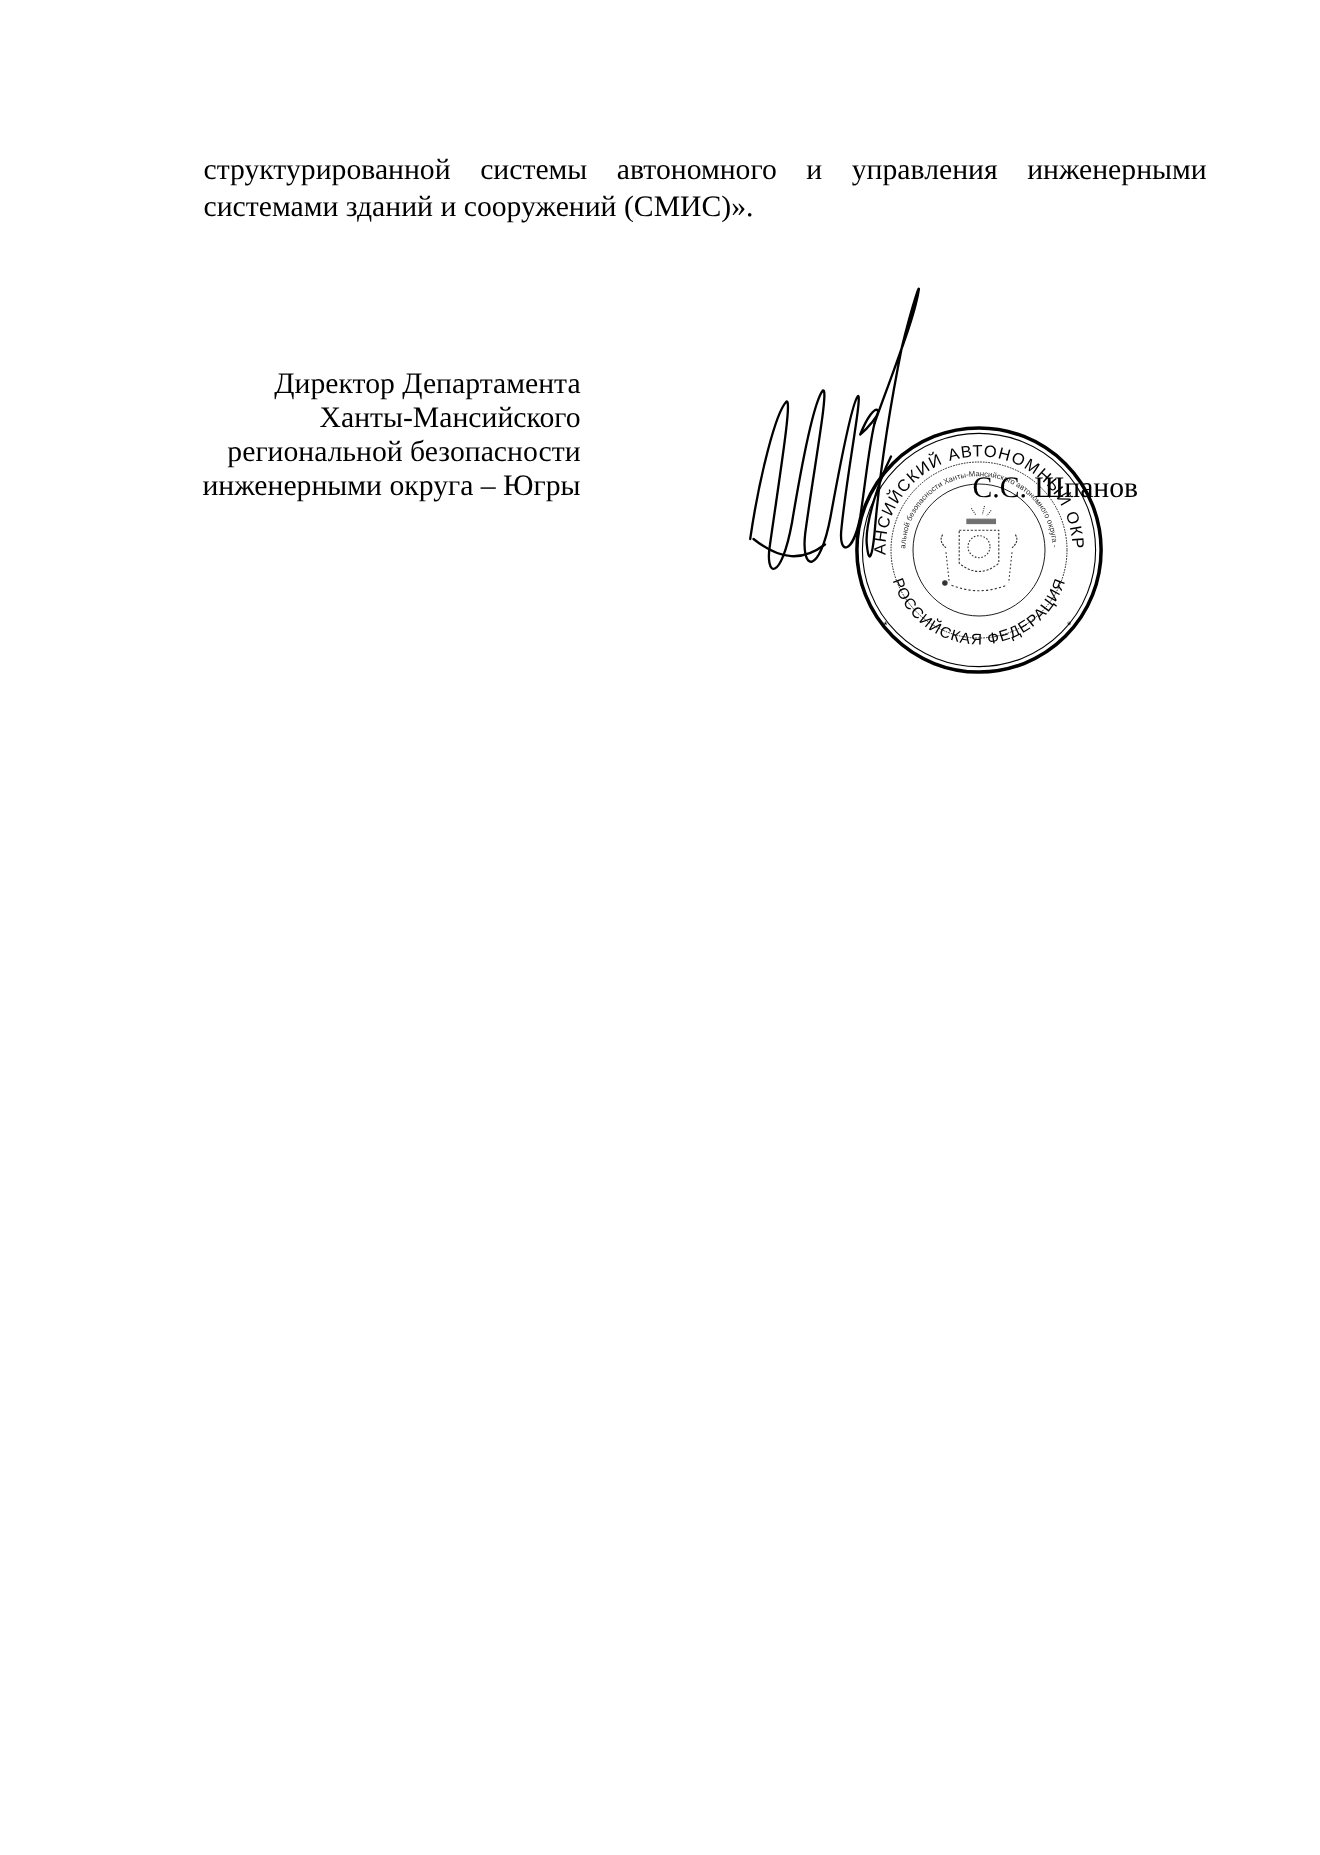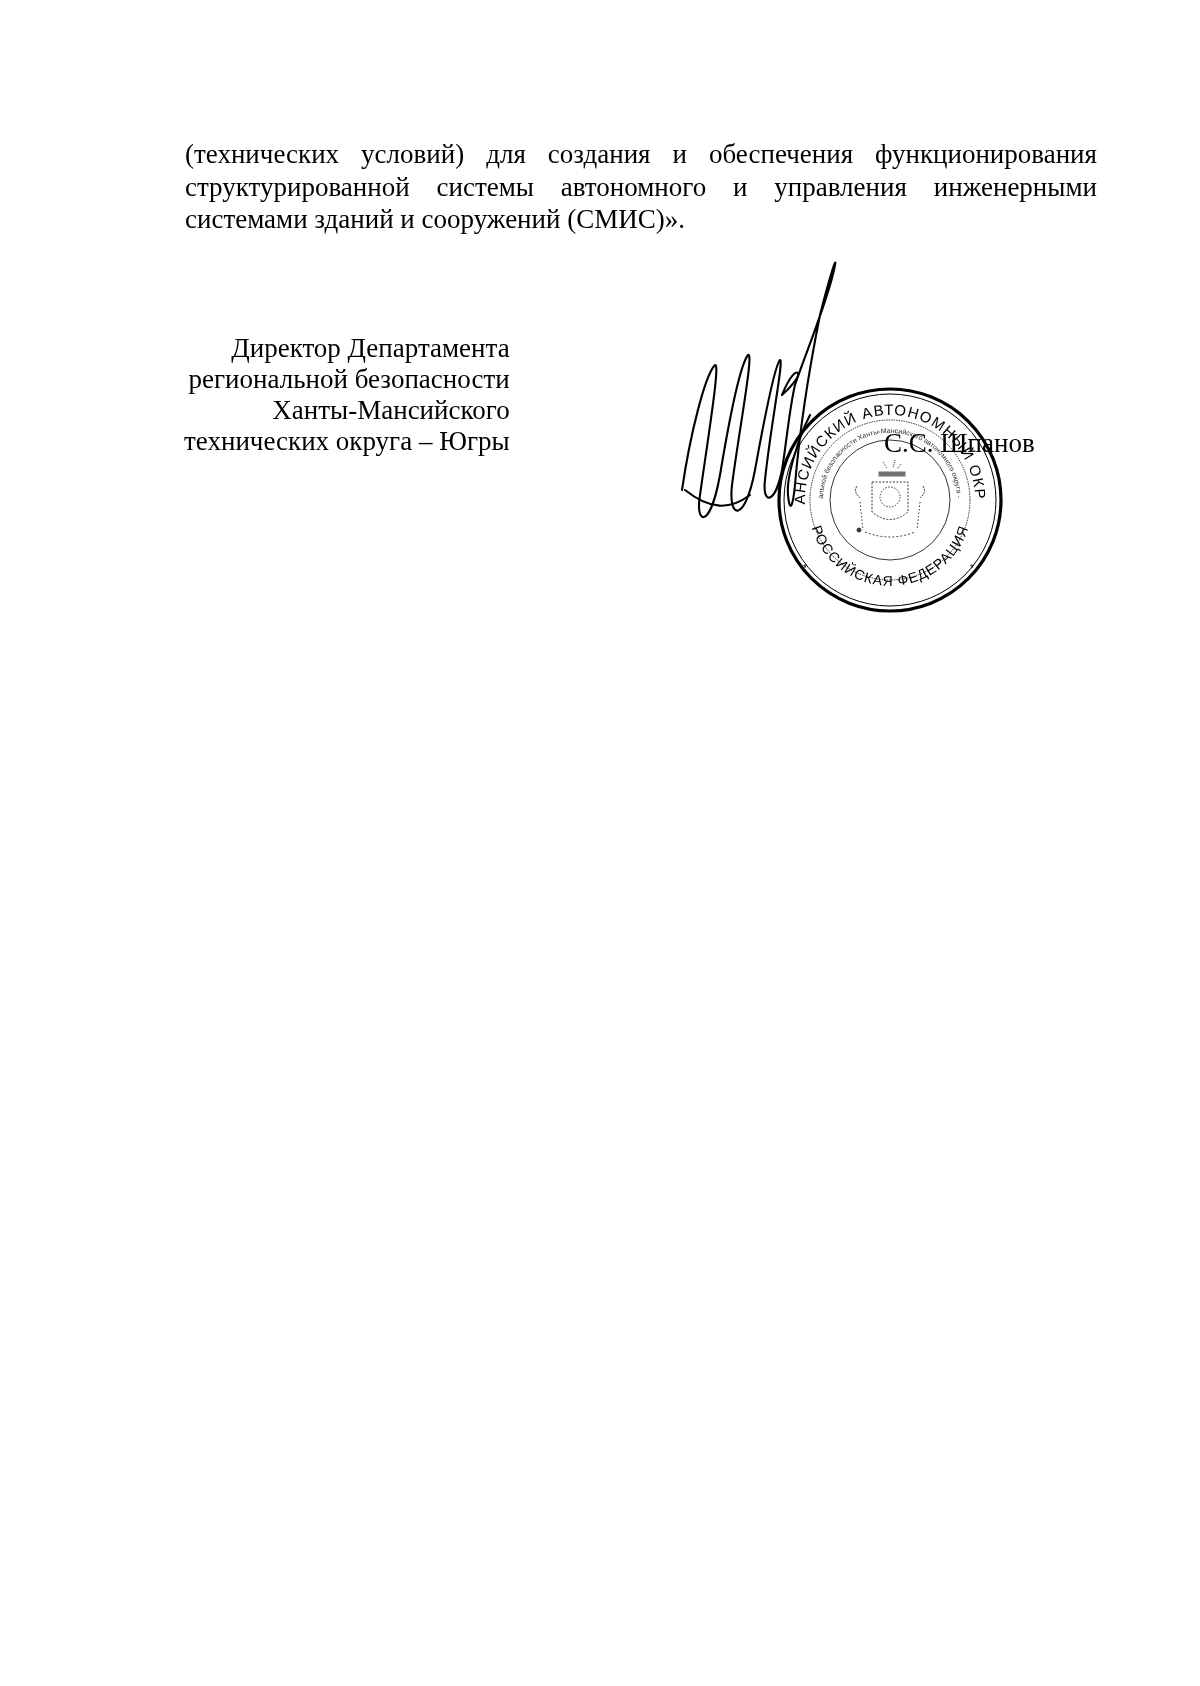--- a/index.html
+++ b/index.html
@@ -19,30 +19,29 @@
 
   .stamp { position: absolute; left: 775px; top: 382px; width: 230px; height: 236px; }
   .signature { position: absolute; left: 670px; top: 255px; width: 190px; height: 300px; }
 </style>
 </head>
 <body>
 
 <div class="page">
 
   <div class="body-text">
-    <span class="line">(технических условий) для создания и обеспечения функционирования</span>
     <span class="line">структурированной системы автономного и управления инженерными</span>
     <span class="line last">системами зданий и сооружений (СМИС)».</span>
   </div>
 
   <div class="position-block">
     <span class="pline">Директор Департамента</span>
+    <span class="pline">Ханты-Мансийского</span>
     <span class="pline">региональной безопасности</span>
-    <span class="pline">Ханты-Мансийского</span>
-    <span class="pline">технических округа – Югры</span>
+    <span class="pline">инженерными округа – Югры</span>
   </div>
 
   <svg class="stamp" viewBox="0 0 230 236" xmlns="http://www.w3.org/2000/svg">
     <defs>
       <path id="arcTop" d="M 30,118 A 85,85 0 1 1 200,118"></path>
       <path id="arcBottom" d="M 38,150 A 82,82 0 0 0 192,150"></path>
       <path id="arcInner" d="M 48,118 A 67,67 0 1 1 182,118"></path>
     </defs>
     <circle cx="115" cy="118" r="111" fill="none" stroke="#000" stroke-width="3.2"></circle>
     <circle cx="115" cy="118" r="106" fill="none" stroke="#000" stroke-width="1"></circle>

